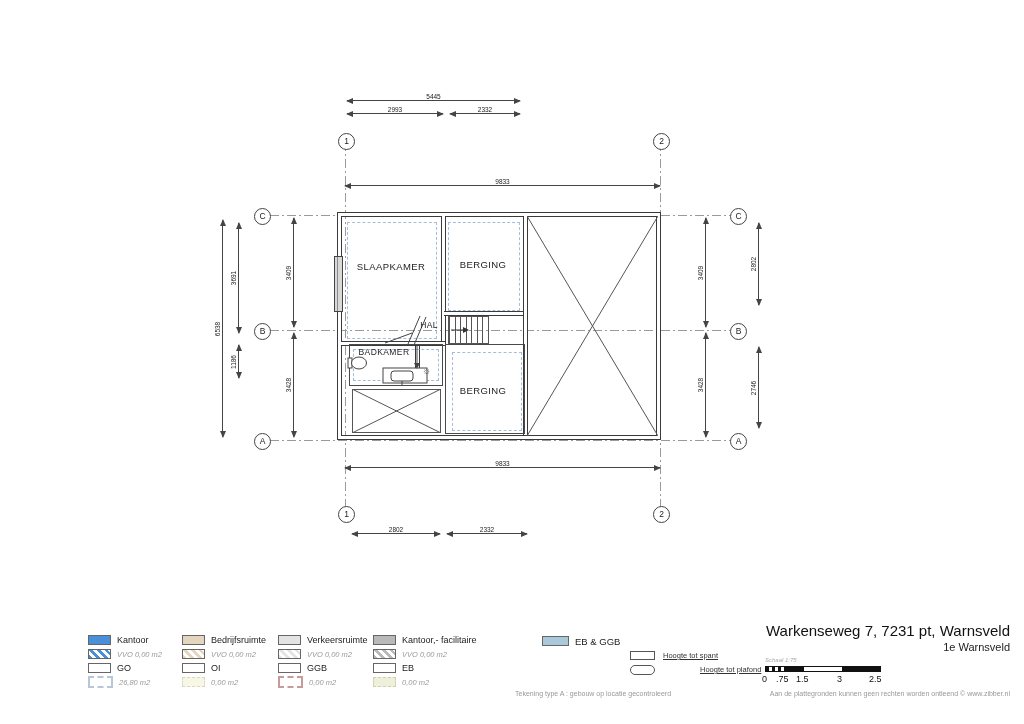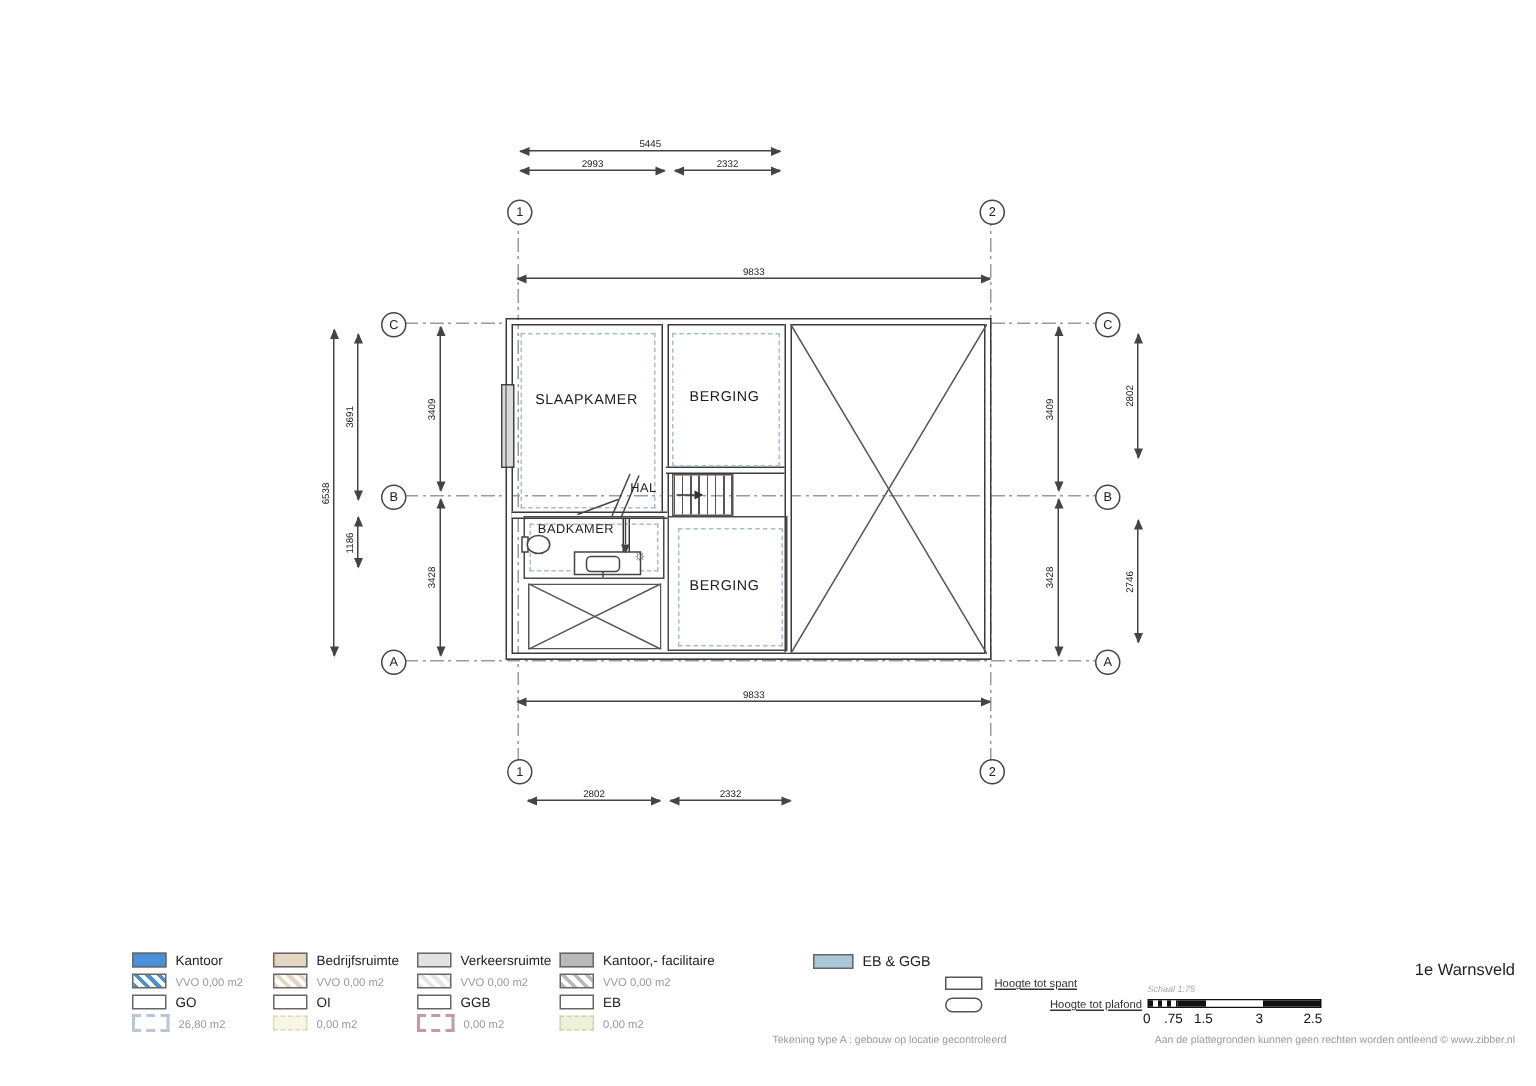--- a/index.html
+++ b/index.html
@@ -41,21 +41,21 @@
     background-image:repeating-linear-gradient(90deg,#555 0 1px,transparent 1px 5.5px);}
   .window{position:absolute;background:linear-gradient(90deg,#d9d9d9 0 2px,#8a8a8a 2px 3px,#d9d9d9 3px 100%);border:1px solid #444;}
   .xsvg{position:absolute;}
   .light{position:absolute;font-size:10px;color:#444;}
 
   
   .leg{position:absolute;}
   .leg-line{display:flex;align-items:center;gap:6px;height:14px;}
   .swatch{width:21px;height:8px;border:1px solid #666;flex:0 0 auto;}
   .leg-lbl{font-size:9px;color:#222;}
-  .leg-val{font-size:7.5px;color:#999;text-align:right;}
+  .leg-val{font-size:7.5px;font-style:italic;color:#999;text-align:right;}
   .hsym{position:absolute;width:23px;height:7px;border:1px solid #555;background:#fff;}
   .hsym.round{border-radius:5px;height:8px;}
   .htxt{position:absolute;font-size:7.5px;color:#333;text-decoration:underline;}
 
   
   .title-addr{position:absolute;right:14px;top:622px;font-size:15px;color:#111;text-align:right;}
   .title-floor{position:absolute;right:14px;top:641px;font-size:11px;color:#222;text-align:right;}
   .sb-label{position:absolute;font-size:6px;font-style:italic;color:#aaa;}
   .sb{position:absolute;height:4px;border:1px solid #111;display:flex;}
   .sb .seg{height:100%;}
@@ -273,20 +273,21 @@
     <div class="leg-line">
         <span class="swatch" style="width: 25px; background-color: rgb(169, 200, 218);"></span>
         <span class="leg-lbl" style="font-size:9.5px">EB &amp; GGB</span>
       </div>
   </div>
   <span class="hsym" style="left:630px;top:651px"></span>
   <span class="htxt" style="left:663px;top:651px">Hoogte tot spant</span>
   <span class="hsym round" style="left:630px;top:665px"></span>
   <span class="htxt" style="left:700px;top:665px">Hoogte tot plafond</span>
 
+  <div class="title-addr">Warkenseweg 7, 7231 pt, Warnsveld</div>
   <div class="title-floor">1e Warnsveld</div>
 
   <span class="sb-label" style="left:765px;top:657px">Schaal 1:75</span>
   <div class="sb" style="left:765px;top:666px;width:114px">
     <div class="seg" style="width:19px;background:repeating-linear-gradient(90deg,#111 0 3px,#fff 3px 6px)"></div>
     <div class="seg" style="width:19px;background:#111"></div>
     <div class="seg" style="width:38px;background:#fff"></div>
     <div class="seg" style="width:38px;background:#111"></div>
   </div>
   <span class="sb-tick" style="left:762px;top:674px">0</span>

